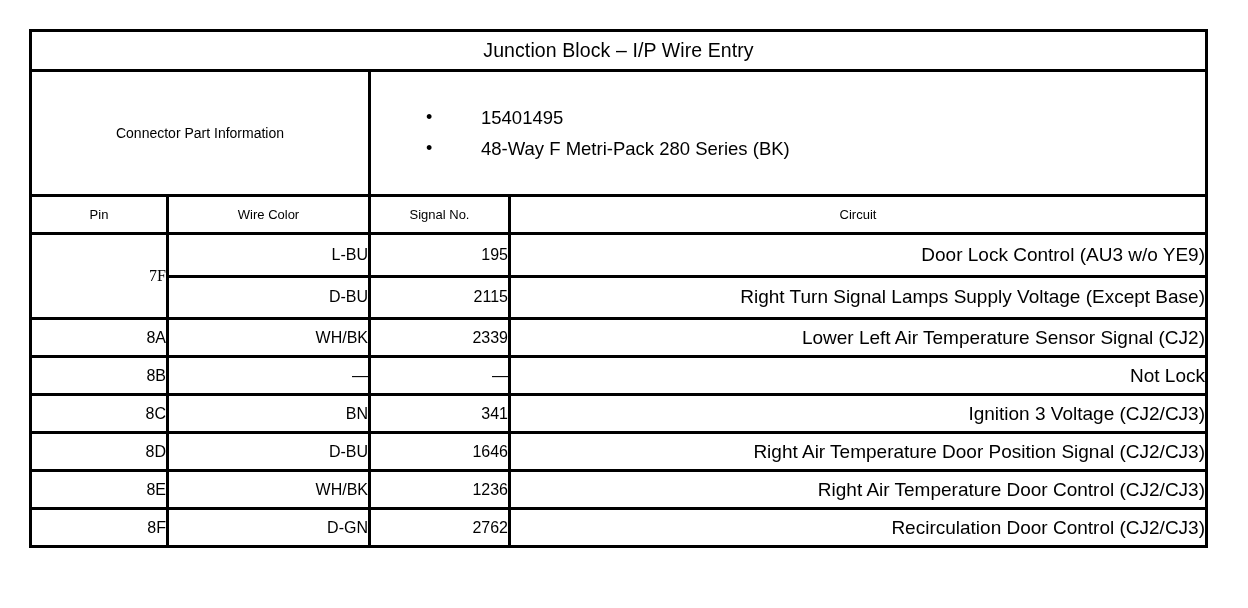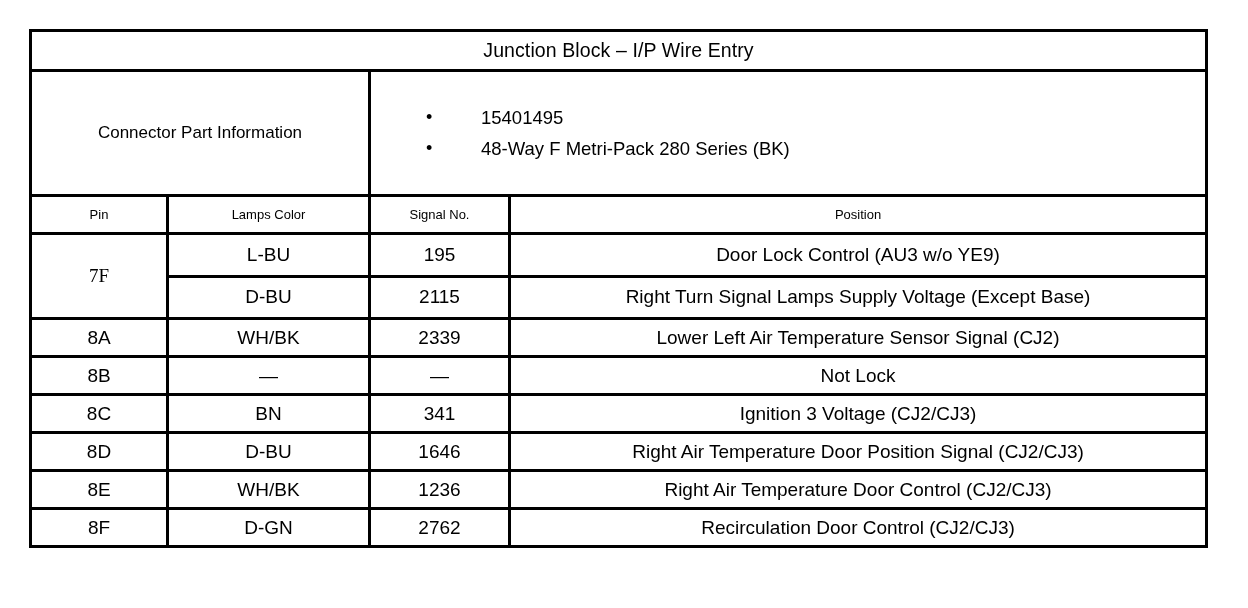--- a/index.html
+++ b/index.html
@@ -40,21 +40,21 @@
     text-align: center;
     font-size: 19.5px;
     font-weight: bold;
     letter-spacing: 0.1px;
   }
 
   
   .connector-label-cell {
     height: 122px;
     text-align: center;
-    font-size: 17px;
+    font-size: 14px;
     font-weight: bold;
     padding: 0 4px;
   }
   .connector-detail-cell {
     padding: 14px 0 0 0;
     vertical-align: top;
   }
   .bullet-list {
     list-style: none;
     margin: 0;
@@ -81,26 +81,26 @@
     text-align: center;
     font-size: 13px;
     font-weight: bold;
   }
 
   
   .cell-pin,
   .cell-color,
   .cell-circuit {
     height: 35px;
-    text-align: center;
-    font-size: 19px;
+    text-align: right;
+    font-size: 16px;
   }
   .cell-function {
     height: 35px;
-    text-align: center;
+    text-align: right;
     font-size: 19px;
     padding-left: 6px;
     white-space: nowrap;
     overflow: hidden;
   }
   .cell-pin-span {
     height: 82px;
     font-family: Liberation Serif, serif;
   }
 
@@ -137,23 +137,23 @@
           <li>
             <span class="bullet-dot">•</span>
             <span>48-Way F Metri-Pack 280 Series (BK)</span>
           </li>
         </ul>
       </td>
     </tr>
 
     <tr>
       <th class="col-head">Pin</th>
-      <th class="col-head">Lamps Color</th>
+      <th class="col-head">Wire Color</th>
       <th class="col-head">Signal No.</th>
-      <th class="col-head">Position</th>
+      <th class="col-head">Circuit</th>
     </tr>
 
     <tr>
       <td class="cell-pin cell-pin-span" rowspan="2">7F</td>
       <td class="cell-color">L-BU</td>
       <td class="cell-circuit">195</td>
       <td class="cell-function">Door Lock Control (AU3 w/o YE9)</td>
     </tr>
 
     <tr>

